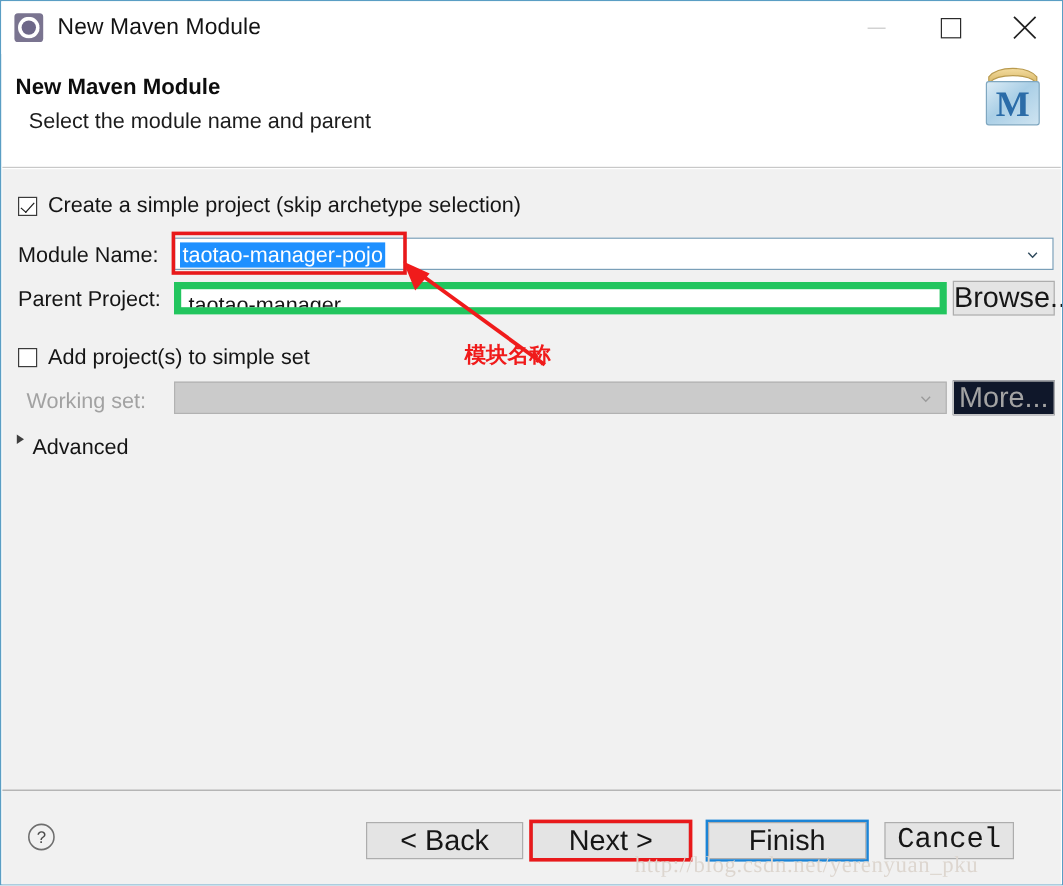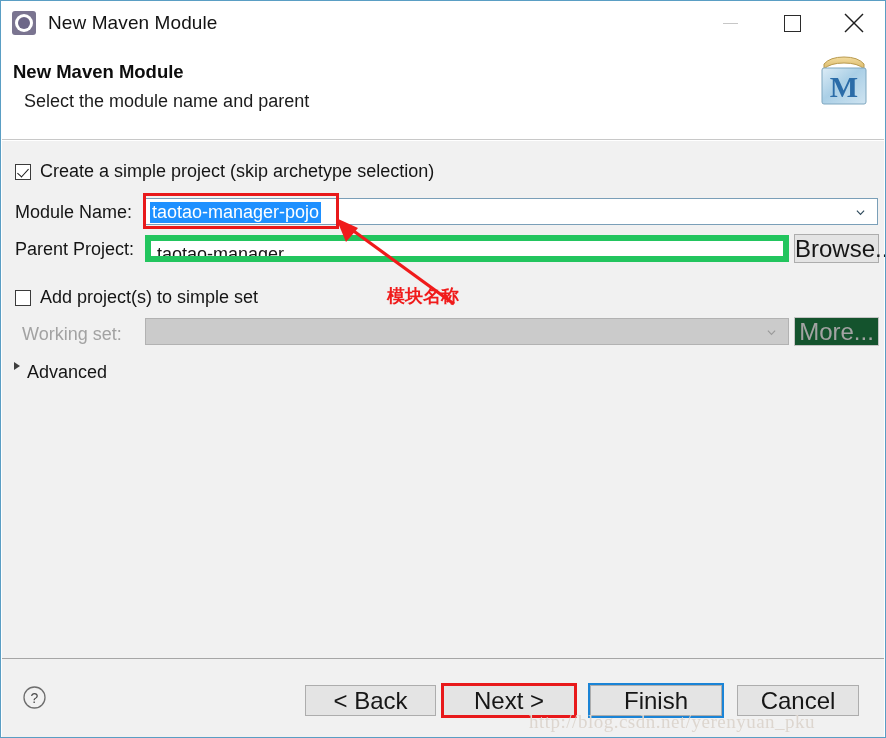--- a/index.html
+++ b/index.html
@@ -229,21 +229,21 @@
     color: #161616;
     height: 29px;
     line-height: 27px;
     text-align: center;
     cursor: default;
     font-family: "Liberation Sans", sans-serif;
     padding: 0;
   }
   .btn.disabled {
     color: #a3a3a3;
-    background: #14532d;
+    background: #0f172a;
     border-color: #c4c4c4;
   }
 
   .advanced {
     position: absolute;
     display: flex;
     align-items: flex-start;
     font-size: 18px;
     color: #151515;
   }
@@ -416,21 +416,21 @@
 
   <div class="footer">
     <svg class="help-icon" viewBox="0 0 25 25">
       <circle cx="12.5" cy="12.5" r="10.5" fill="none" stroke="#6e6e6e" stroke-width="1.3"></circle>
       <text x="12.5" y="17.5" font-family="Liberation Sans, sans-serif" font-size="14" fill="#4a4a4a" text-anchor="middle">?</text>
     </svg>
 
     <button class="btn" style="left:303px; top:26px; width:131px;">&lt; Back</button>
     <button class="btn" style="left:441px; top:26px; width:132px;">Next &gt;</button>
     <button class="btn" style="left:588px; top:26px; width:132px;">Finish</button>
-    <button class="btn" style="left:735px; top:26px; width:122px;">Cancel</button>
+    <button class="btn" style="left:735px; top:26px; width:108px;font-family:Liberation Mono, monospace;">Cancel</button>
 
     <div class="focus-ring" style="left:586px; top:24px; width:136px; height:35px;"></div>
 
     <div class="anno-box" style="left:439px; top:24px; width:136px; height:35px;"></div>
   </div>
 
   <div class="watermark">http://blog.csdn.net/yerenyuan_pku</div>
 </div>
 
 </body></html>

